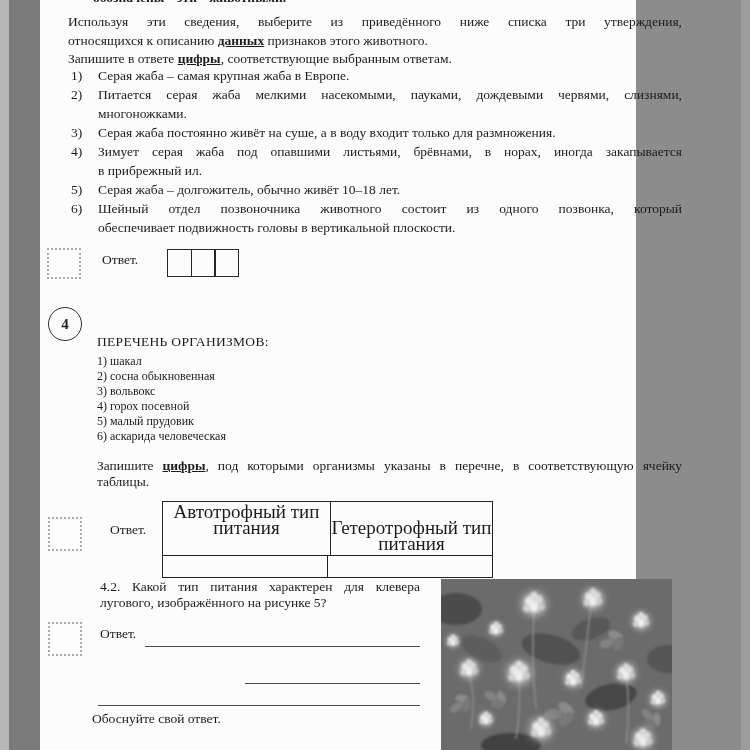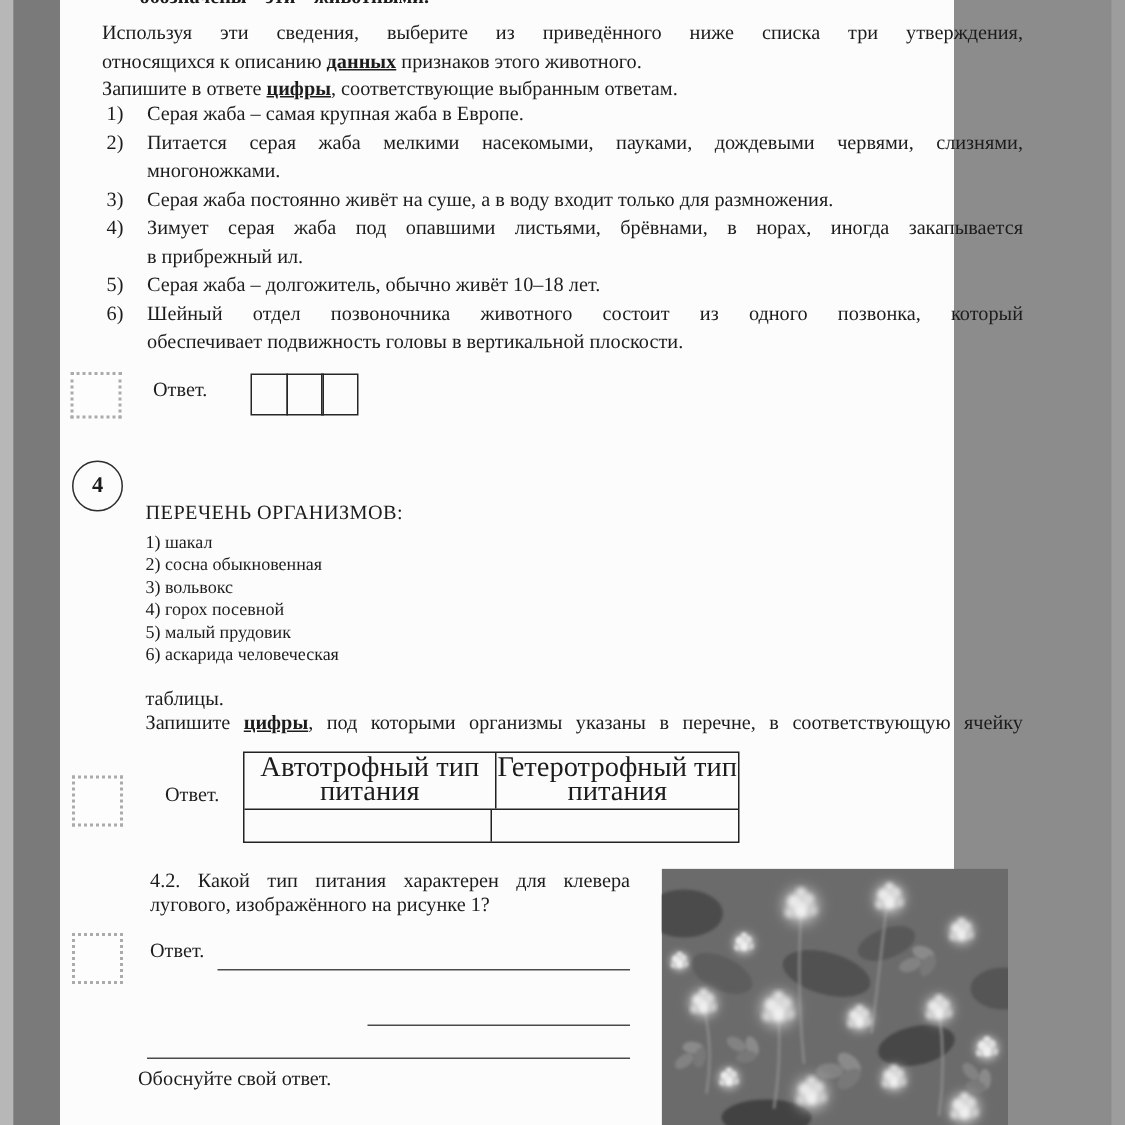--- a/index.html
+++ b/index.html
@@ -44,21 +44,21 @@
   #organisms{left:57px;top:354px;width:400px;font-size:12px;line-height:15px;}
   #organisms div{height:15px;}
 
   #instr41{left:57px;top:458px;width:585px;}
   #instr41 .ln{height:16px;line-height:16px;font-size:13.5px;}
 
   #table41{left:122px;top:501px;width:331px;border:1.6px solid #222;box-sizing:border-box;background:#fcfcfc;}
   #table41 .hrow{display:flex;border-bottom:1.4px solid #222;}
   #table41 .hcell{width:168px;text-align:center;font-size:19px;line-height:16px;padding:2px 0 3px 0;box-sizing:border-box;}
   #table41 .hcell.c1{border-right:1.6px solid #222;}
-  #table41 .hcell.c2{width:161px;}
+  #table41 .hcell.c2{width:161px;margin-top:16px;}
   #table41 .brow{display:flex;height:21px;}
   #table41 .bcell{width:168px;box-sizing:border-box;}
   #table41 .bcell.c1{border-right:1.6px solid #222;}
 
   .ansline{border-bottom:1.4px solid #4a4a4a;}
 
   #photo{left:401px;top:579px;width:231px;height:171px;overflow:hidden;}
 </style>
 </head>
 <body>
@@ -124,22 +124,22 @@
   <div class="abs" id="organisms">
     <div>1) шакал</div>
     <div>2) сосна обыкновенная</div>
     <div>3) вольвокс</div>
     <div>4) горох посевной</div>
     <div>5) малый прудовик</div>
     <div>6) аскарида человеческая</div>
   </div>
 
   <div class="abs" id="instr41">
+    <div class="ln jl"><span>Запишите </span><span class="bu">цифры</span><span>, под которыми организмы указаны в перечне, в соответствующую ячейку</span></div>
     <div class="ln">таблицы.</div>
-    <div class="ln jl"><span>Запишите </span><span class="bu">цифры</span><span>, под которыми организмы указаны в перечне, в соответствующую ячейку</span></div>
   </div>
 
   <div class="abs score-box" style="left:8px;top:517px;height:34px;"></div>
   <div class="abs answer-label" style="left:70px;top:522px;">Ответ.</div>
   <div class="abs" id="table41">
     <div class="hrow">
       <div class="hcell c1">
         <div>Автотрофный тип</div>
         <div>питания</div>
       </div>
@@ -149,21 +149,21 @@
       </div>
     </div>
     <div class="brow">
       <div class="bcell c1"></div>
       <div class="bcell c2"></div>
     </div>
   </div>
 
   <div class="abs" style="left:60px;top:579px;width:320px;">
     <div style="height:16px;line-height:16px;font-size:13.5px;" class="jl">4.2. Какой тип питания характерен для клевера</div>
-    <div style="height:16px;line-height:16px;font-size:13.5px;">лугового, изображённого на рисунке 1?</div>
+    <div style="height:16px;line-height:16px;font-size:13.5px;">лугового, изображённого на рисунке 5?</div>
   </div>
 
   <div class="abs score-box" style="left:8px;top:622px;height:34px;"></div>
   <div class="abs answer-label" style="left:60px;top:626px;">Ответ.</div>
   <div class="abs ansline" style="left:105px;top:631px;width:275px;height:15px;"></div>
 
   <div class="abs answer-label" style="left:52px;top:663px;margin-top:48px;">Обоснуйте свой ответ.</div>
   <div class="abs ansline" style="left:205px;top:668px;width:175px;height:15px;"></div>
   <div class="abs ansline" style="left:58px;top:690px;width:322px;height:15px;"></div>
 

